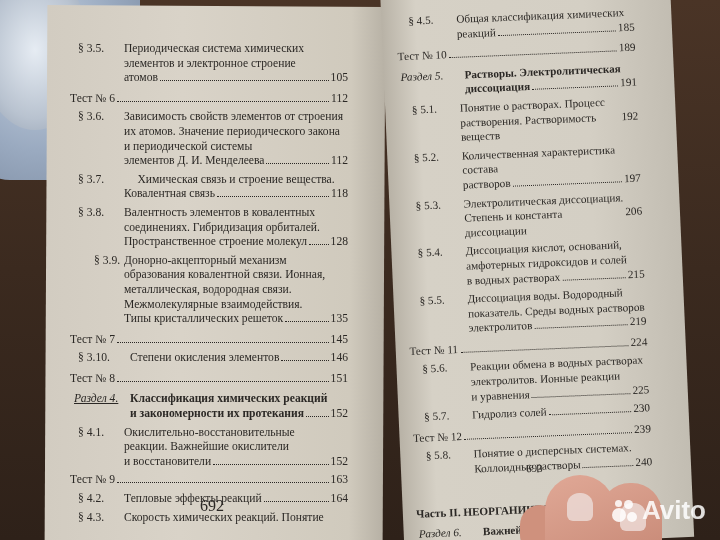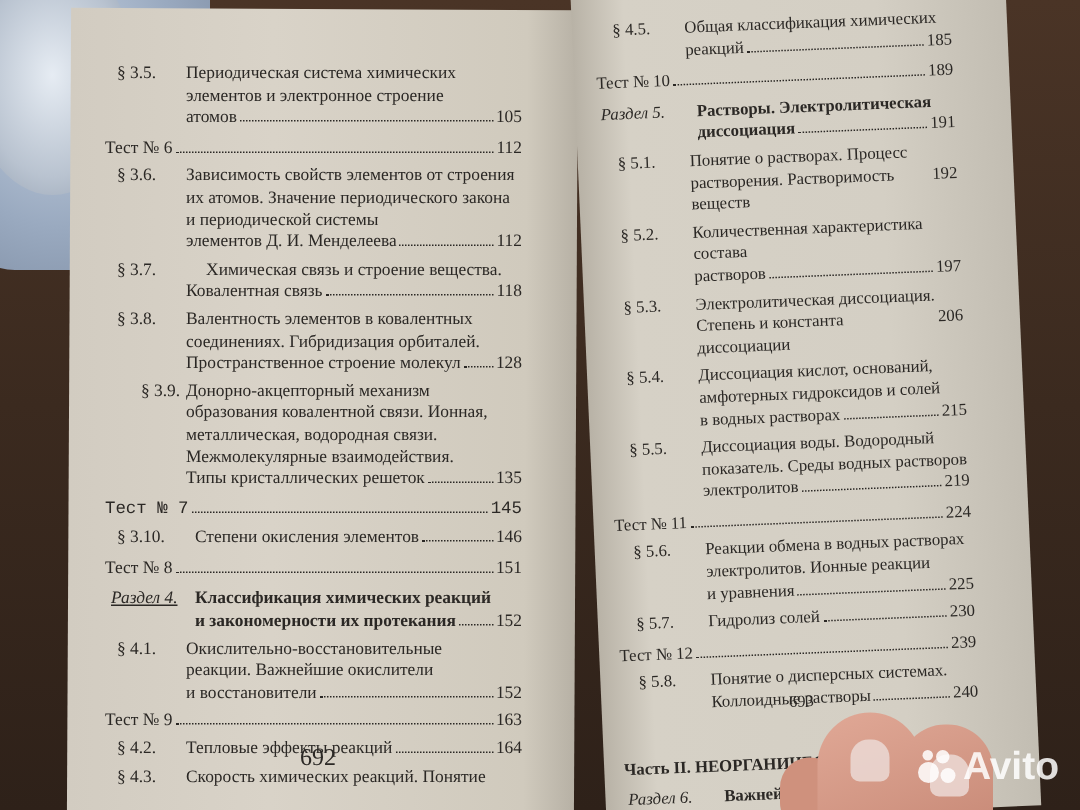--- a/index.html
+++ b/index.html
@@ -120,21 +120,21 @@
         <span class="txt">металлическая, водородная связи.</span>
         <span class="txt">Межмолекулярные взаимодействия.</span>
         <div class="line">
           <span>Типы кристаллических решеток</span>
           <span class="dots"></span>
           <span class="pg">135</span>
         </div>
       </div>
     </div>
     <div class="entry" style="margin-left: -8px; margin-top: 6px;">
-      <div style="margin-left: 0px; font-family: Liberation Mono, monospace;">
+      <div style="margin-left: 0px;">
         <div class="line">
           <span>Тест № 7</span>
           <span class="dots"></span>
           <span class="pg">145</span>
         </div>
       </div>
     </div>
     <div class="entry">
       <span class="num" style="left: 0px;">§ 3.10.</span>
       <div style="margin-left: 52px;">

